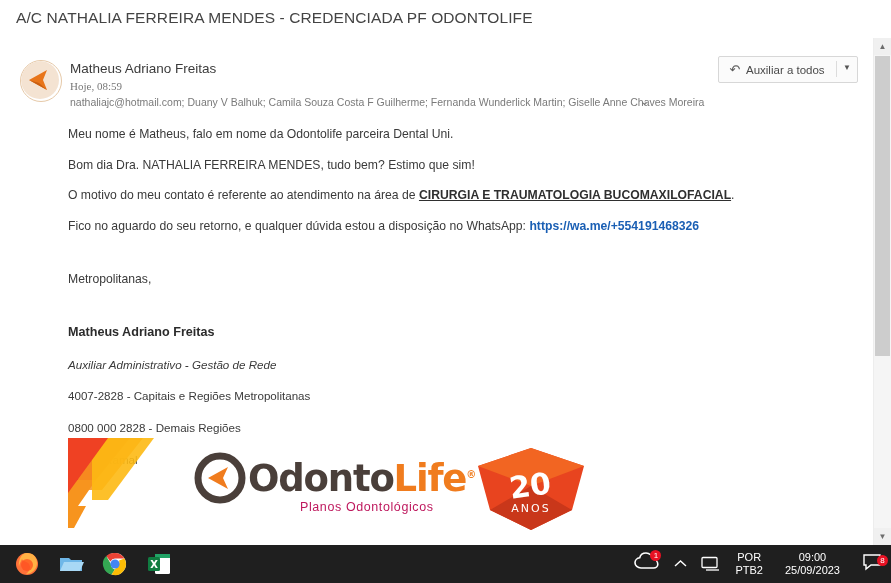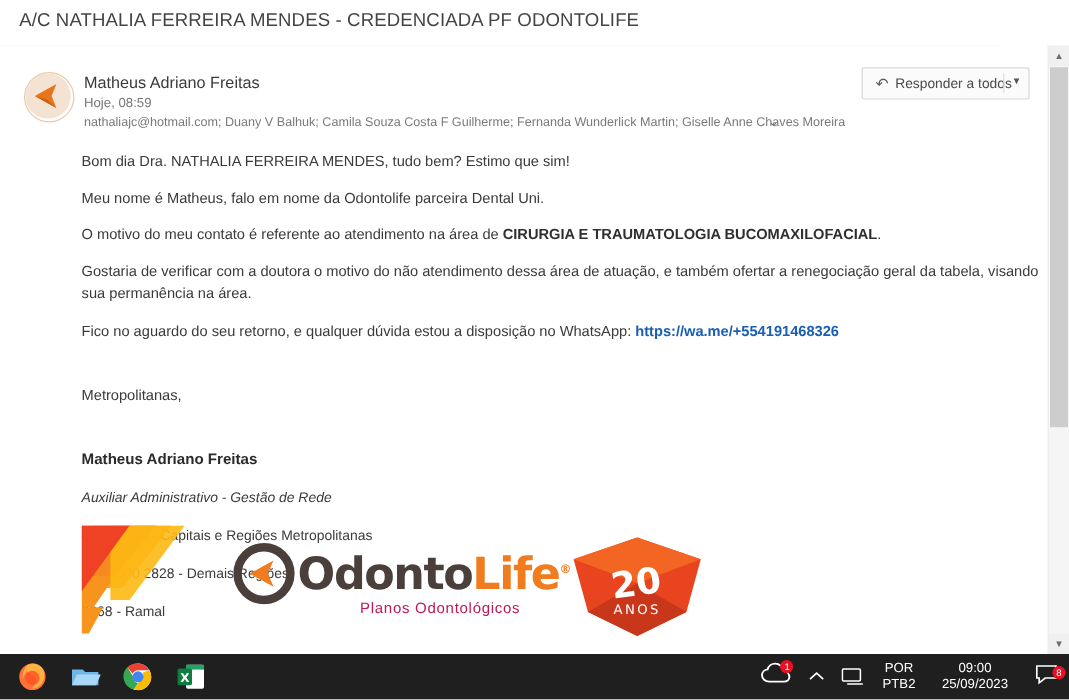--- a/index.html
+++ b/index.html
@@ -99,20 +99,21 @@
     font-size: 13.5px;
     color: #3b3b3b;
     font-weight: 400;
   }
   .sent-time {
     position: absolute;
     left: 70px;
     top: 42px;
     font-size: 11px;
     color: #777777;
+    font-family: Liberation Serif, serif;
   }
   .recipients {
     position: absolute;
     left: 70px;
     top: 58px;
     font-size: 10.5px;
     color: #7a7a7a;
     white-space: nowrap;
     text-align: center;
   }
@@ -173,21 +174,21 @@
     top: 88px;
     width: 800px;
     font-size: 12.2px;
     color: #3a3a3a;
     line-height: 1.45;
   }
   .body-text p {
     margin: 0 0 15px 0;
   }
   .body-text p.tight { margin-bottom: 13px; }
-  .bold { font-weight: bold; color: #2f2f2f; }
+  .bold { font-weight: bold; color: #2f2f2f; text-decoration: underline; }
   .link {
     color: #1a5fb4;
     font-weight: bold;
     text-decoration: none;
   }
   .sig-spacer { height: 20px; }
   .sig-name {
     font-weight: bold;
     font-size: 12.6px;
     color: #2b2b2b;
@@ -351,30 +352,29 @@
       </svg>
     </div>
 
     <div class="sender-name">Matheus Adriano Freitas</div>
     <div class="sent-time">Hoje, 08:59</div>
     <div class="recipients">nathaliajc@hotmail.com; Duany V Balhuk; Camila Souza Costa F Guilherme; Fernanda Wunderlick Martin; Giselle Anne Chaves Moreira</div>
     <div class="recipients-expand">⌄</div>
 
     <div class="reply-all">
       <span class="reply-all-icon">↶</span>
-      <span class="reply-all-label">Responder a todos</span>
+      <span class="reply-all-label">Auxiliar a todos</span>
       <span class="reply-all-sep"></span>
       <span class="reply-all-caret">▼</span>
     </div>
 
     <div class="body-text">
+      <p class="tight">Meu nome é Matheus, falo em nome da Odontolife parceira Dental Uni.</p>
       <p class="tight">Bom dia Dra. NATHALIA FERREIRA MENDES, tudo bem? Estimo que sim!</p>
-      <p class="tight">Meu nome é Matheus, falo em nome da Odontolife parceira Dental Uni.</p>
       <p class="tight"><span>O motivo do meu contato é referente ao atendimento na área de </span><span class="bold">CIRURGIA E TRAUMATOLOGIA BUCOMAXILOFACIAL</span><span>.</span></p>
-      <p>Gostaria de verificar com a doutora o motivo do não atendimento dessa área de atuação, e também ofertar a renegociação geral da tabela, visando sua permanência na área.</p>
       <p><span>Fico no aguardo do seu retorno, e qualquer dúvida estou a disposição no WhatsApp: </span><a class="link" href="#">https://wa.me/+554191468326</a></p>
       <div class="sig-spacer"></div>
       <p>Metropolitanas,</p>
       <div class="sig-spacer"></div>
       <p class="sig-name">Matheus Adriano Freitas</p>
       <p class="sig-role">Auxiliar Administrativo - Gestão de Rede</p>
       <p class="sig-line">4007-2828 - Capitais e Regiões Metropolitanas</p>
       <p class="sig-line">0800 000 2828 - Demais Regiões</p>
       <p class="sig-line">8868 - Ramal</p>
     </div>

